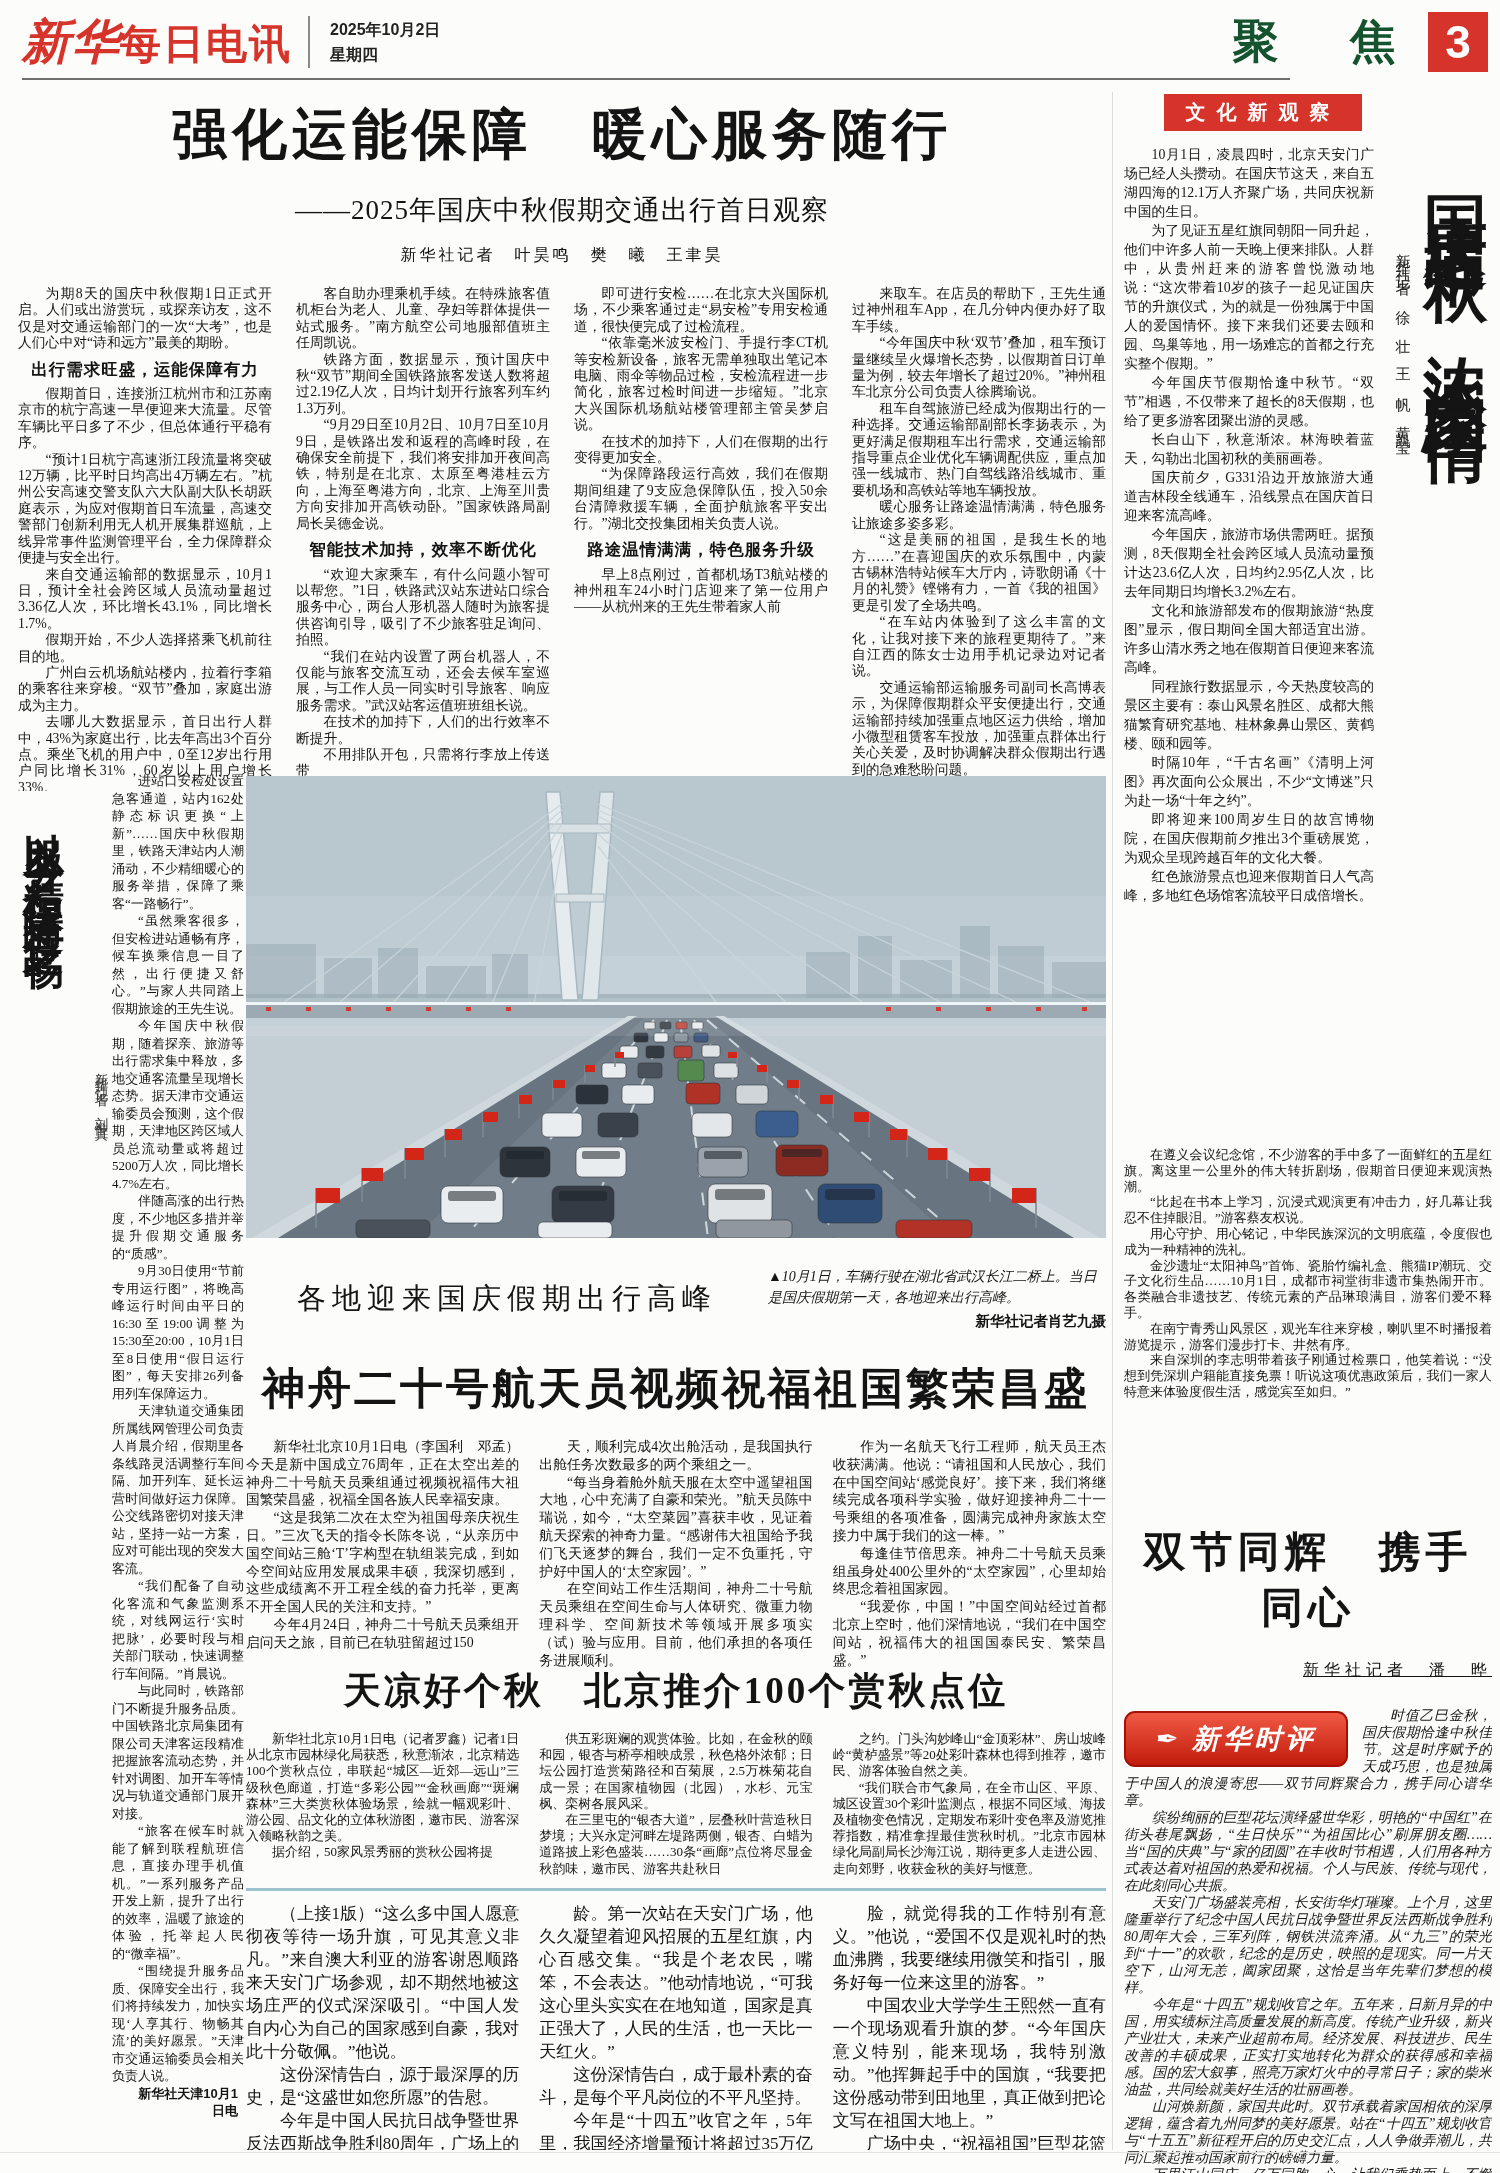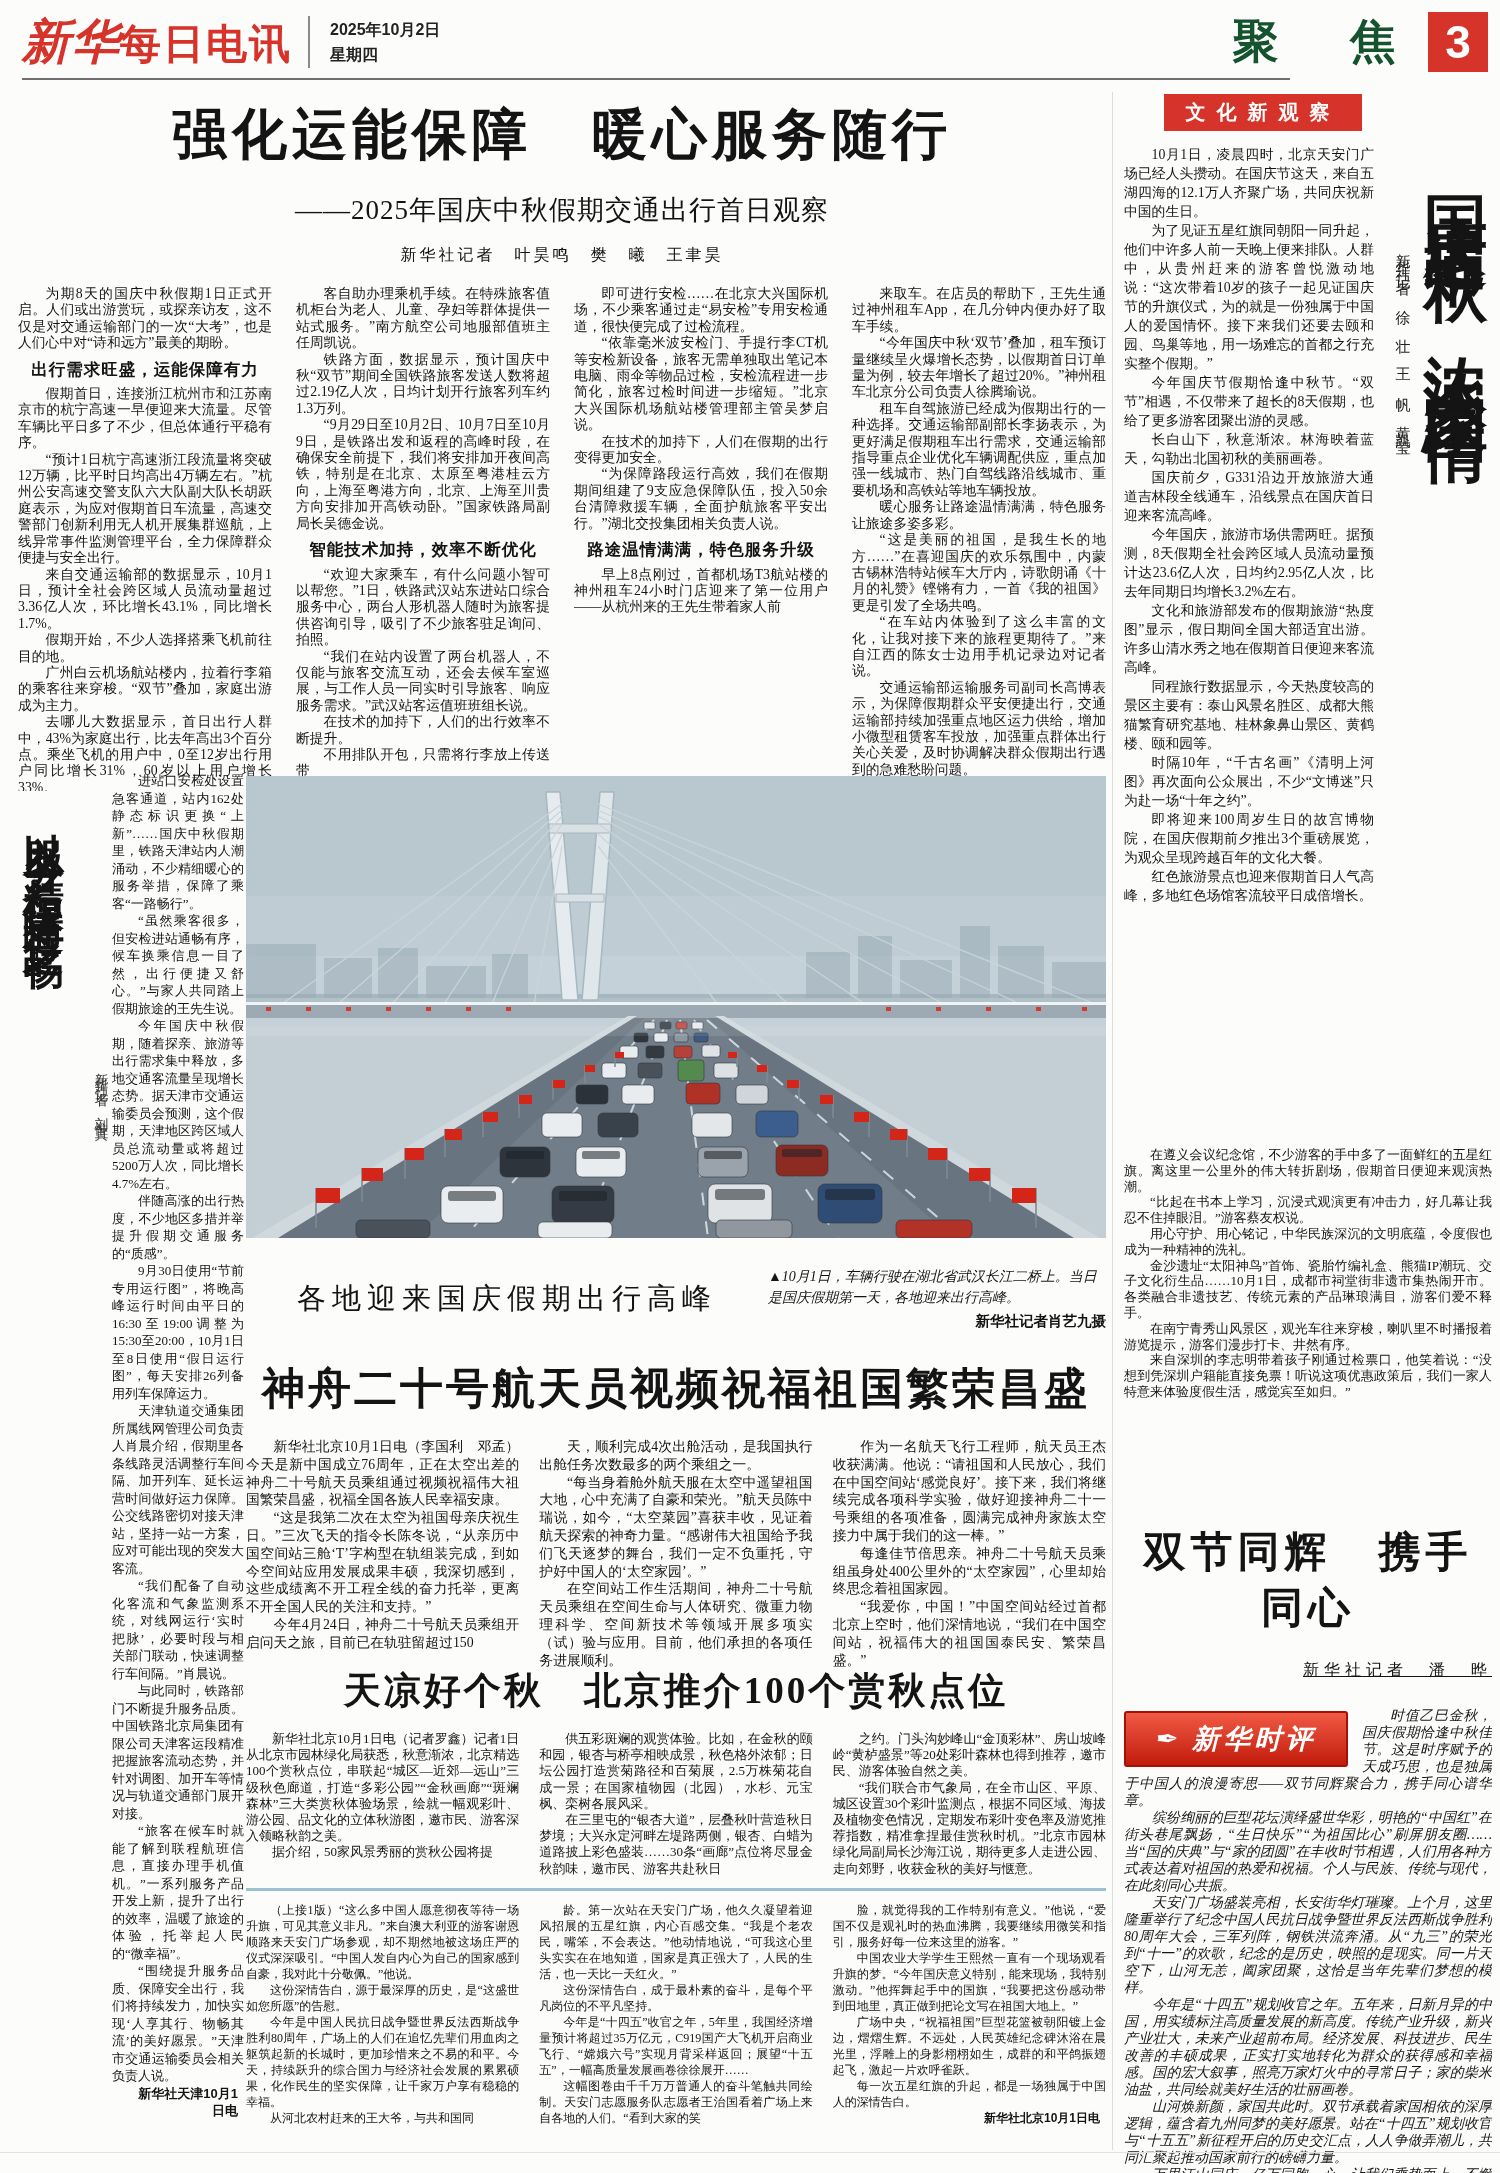--- a/index.html
+++ b/index.html
@@ -52,40 +52,40 @@
   .sz-cols .col{font-size:13.8px;line-height:17.8px;}
   
   .autumn{position:absolute;left:246px;top:1666px;width:860px;}
   .au-head{font-size:37px;font-weight:700;text-align:center;letter-spacing:3px;margin:0;}
   .au-cols{display:flex;gap:20px;margin-top:15px;height:153px;overflow:hidden;}
   .au-cols .col{font-size:13px;line-height:16.2px;}
   .divider1{position:absolute;left:246px;top:1888px;width:860px;height:3px;background:#9cc2ce;}
   
   .jump{position:absolute;left:246px;top:1902px;width:860px;}
   .jump-cols{display:flex;gap:20px;height:248px;overflow:hidden;}
-  .jump-cols .col{font-size:12px;line-height:16px;}
+  .jump-cols .col{font-size:17px;line-height:23px;}
   
   .vline{position:absolute;left:1112px;top:92px;width:1px;height:2058px;background:#dcdcdc;}
   .culture{position:absolute;left:1124px;top:94px;width:368px;}
   .cult-label{background:#d6332a;color:#fff;width:198px;height:37px;display:flex;align-items:center;justify-content:center;
               font-size:20px;font-weight:bold;letter-spacing:11px;font-family:"Liberation Sans","DejaVu Sans",sans-serif;margin-left:40px;}
   .cult-top{display:flex;margin-top:14px;height:992px;overflow:hidden;}
   .ncol{width:250px;flex:none;font-size:13.8px;line-height:19px;text-align:justify;overflow:hidden;}
   .cult-byline{writing-mode:vertical-rl;width:38px;flex:none;font-size:15px;letter-spacing:7px;padding-top:96px;color:#222;height:860px;}
   .cult-title{writing-mode:vertical-rl;width:80px;flex:none;font-size:64px;font-weight:900;line-height:1.15;letter-spacing:16px;}
   .wideflow{margin-top:10px;font-size:13px;line-height:15.8px;text-align:justify;height:318px;overflow:hidden;}
   
   .comm{position:absolute;left:1124px;top:1524px;width:368px;}
   .comm-head{font-size:42px;font-weight:900;text-align:center;letter-spacing:5px;margin:0;}
   .comm-by{text-align:right;font-size:16px;letter-spacing:5px;margin-top:24px;text-decoration:underline;}
   .comm-body{margin-top:26px;font-size:14px;line-height:17px;text-align:justify;height:500px;overflow:hidden;font-style:italic;}
   .comm-body p{margin:0;text-indent:2em;}
   .badge{float:left;width:220px;height:52px;background:linear-gradient(180deg,#f05a45,#c21b0c);border:2px solid #a31205;
          color:#fff;display:flex;align-items:center;justify-content:center;font-size:27px;font-weight:900;font-style:italic;
-         letter-spacing:4px;margin:4px 14px 6px 0;border-radius:3px;font-family:"Liberation Sans","DejaVu Sans",sans-serif;}
+         letter-spacing:4px;margin:4px 14px 6px 0;border-radius:11px;font-family:"Liberation Sans","DejaVu Sans",sans-serif;}
   .pen{font-style:normal;margin-right:10px;}
   .pen::before{content:"\2712";}
   .bottom-rule{position:absolute;left:0;top:2152px;width:1500px;height:1px;background:#e2e2e2;}
 </style>
 </head>
 <body>
 
 <div class="hdr">
   <div class="logo">
     <span class="logo-xh">新华</span>

